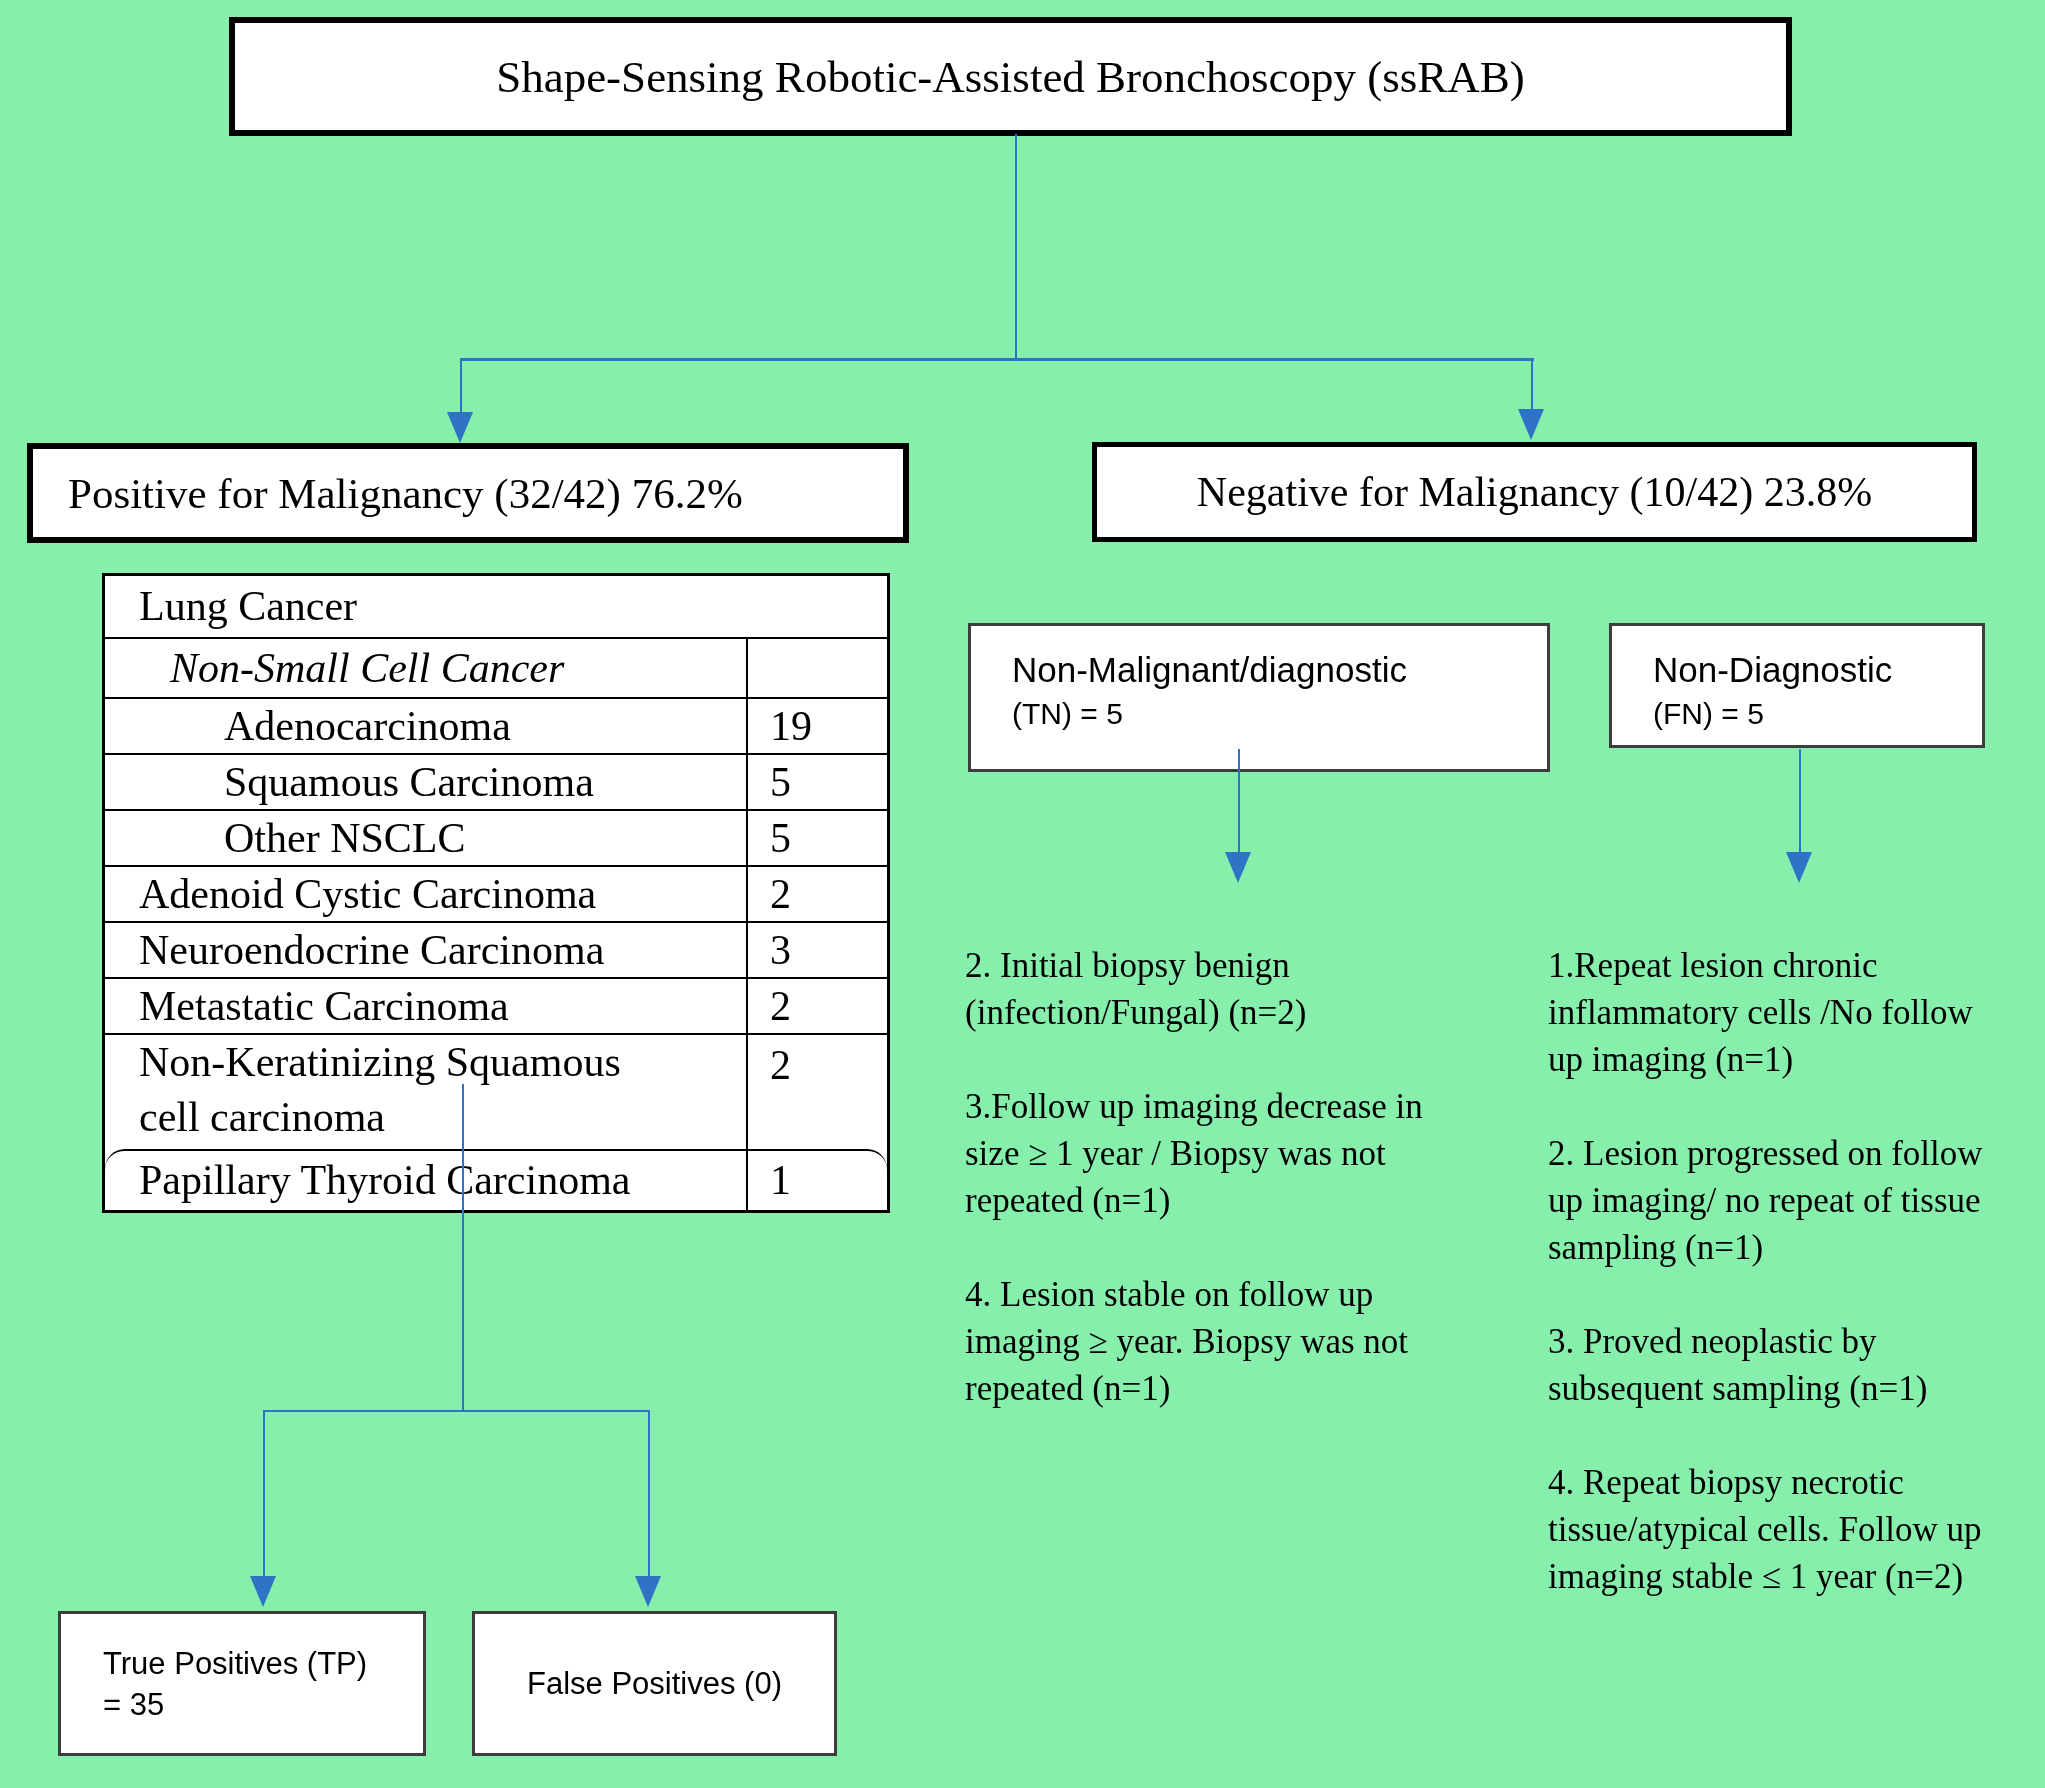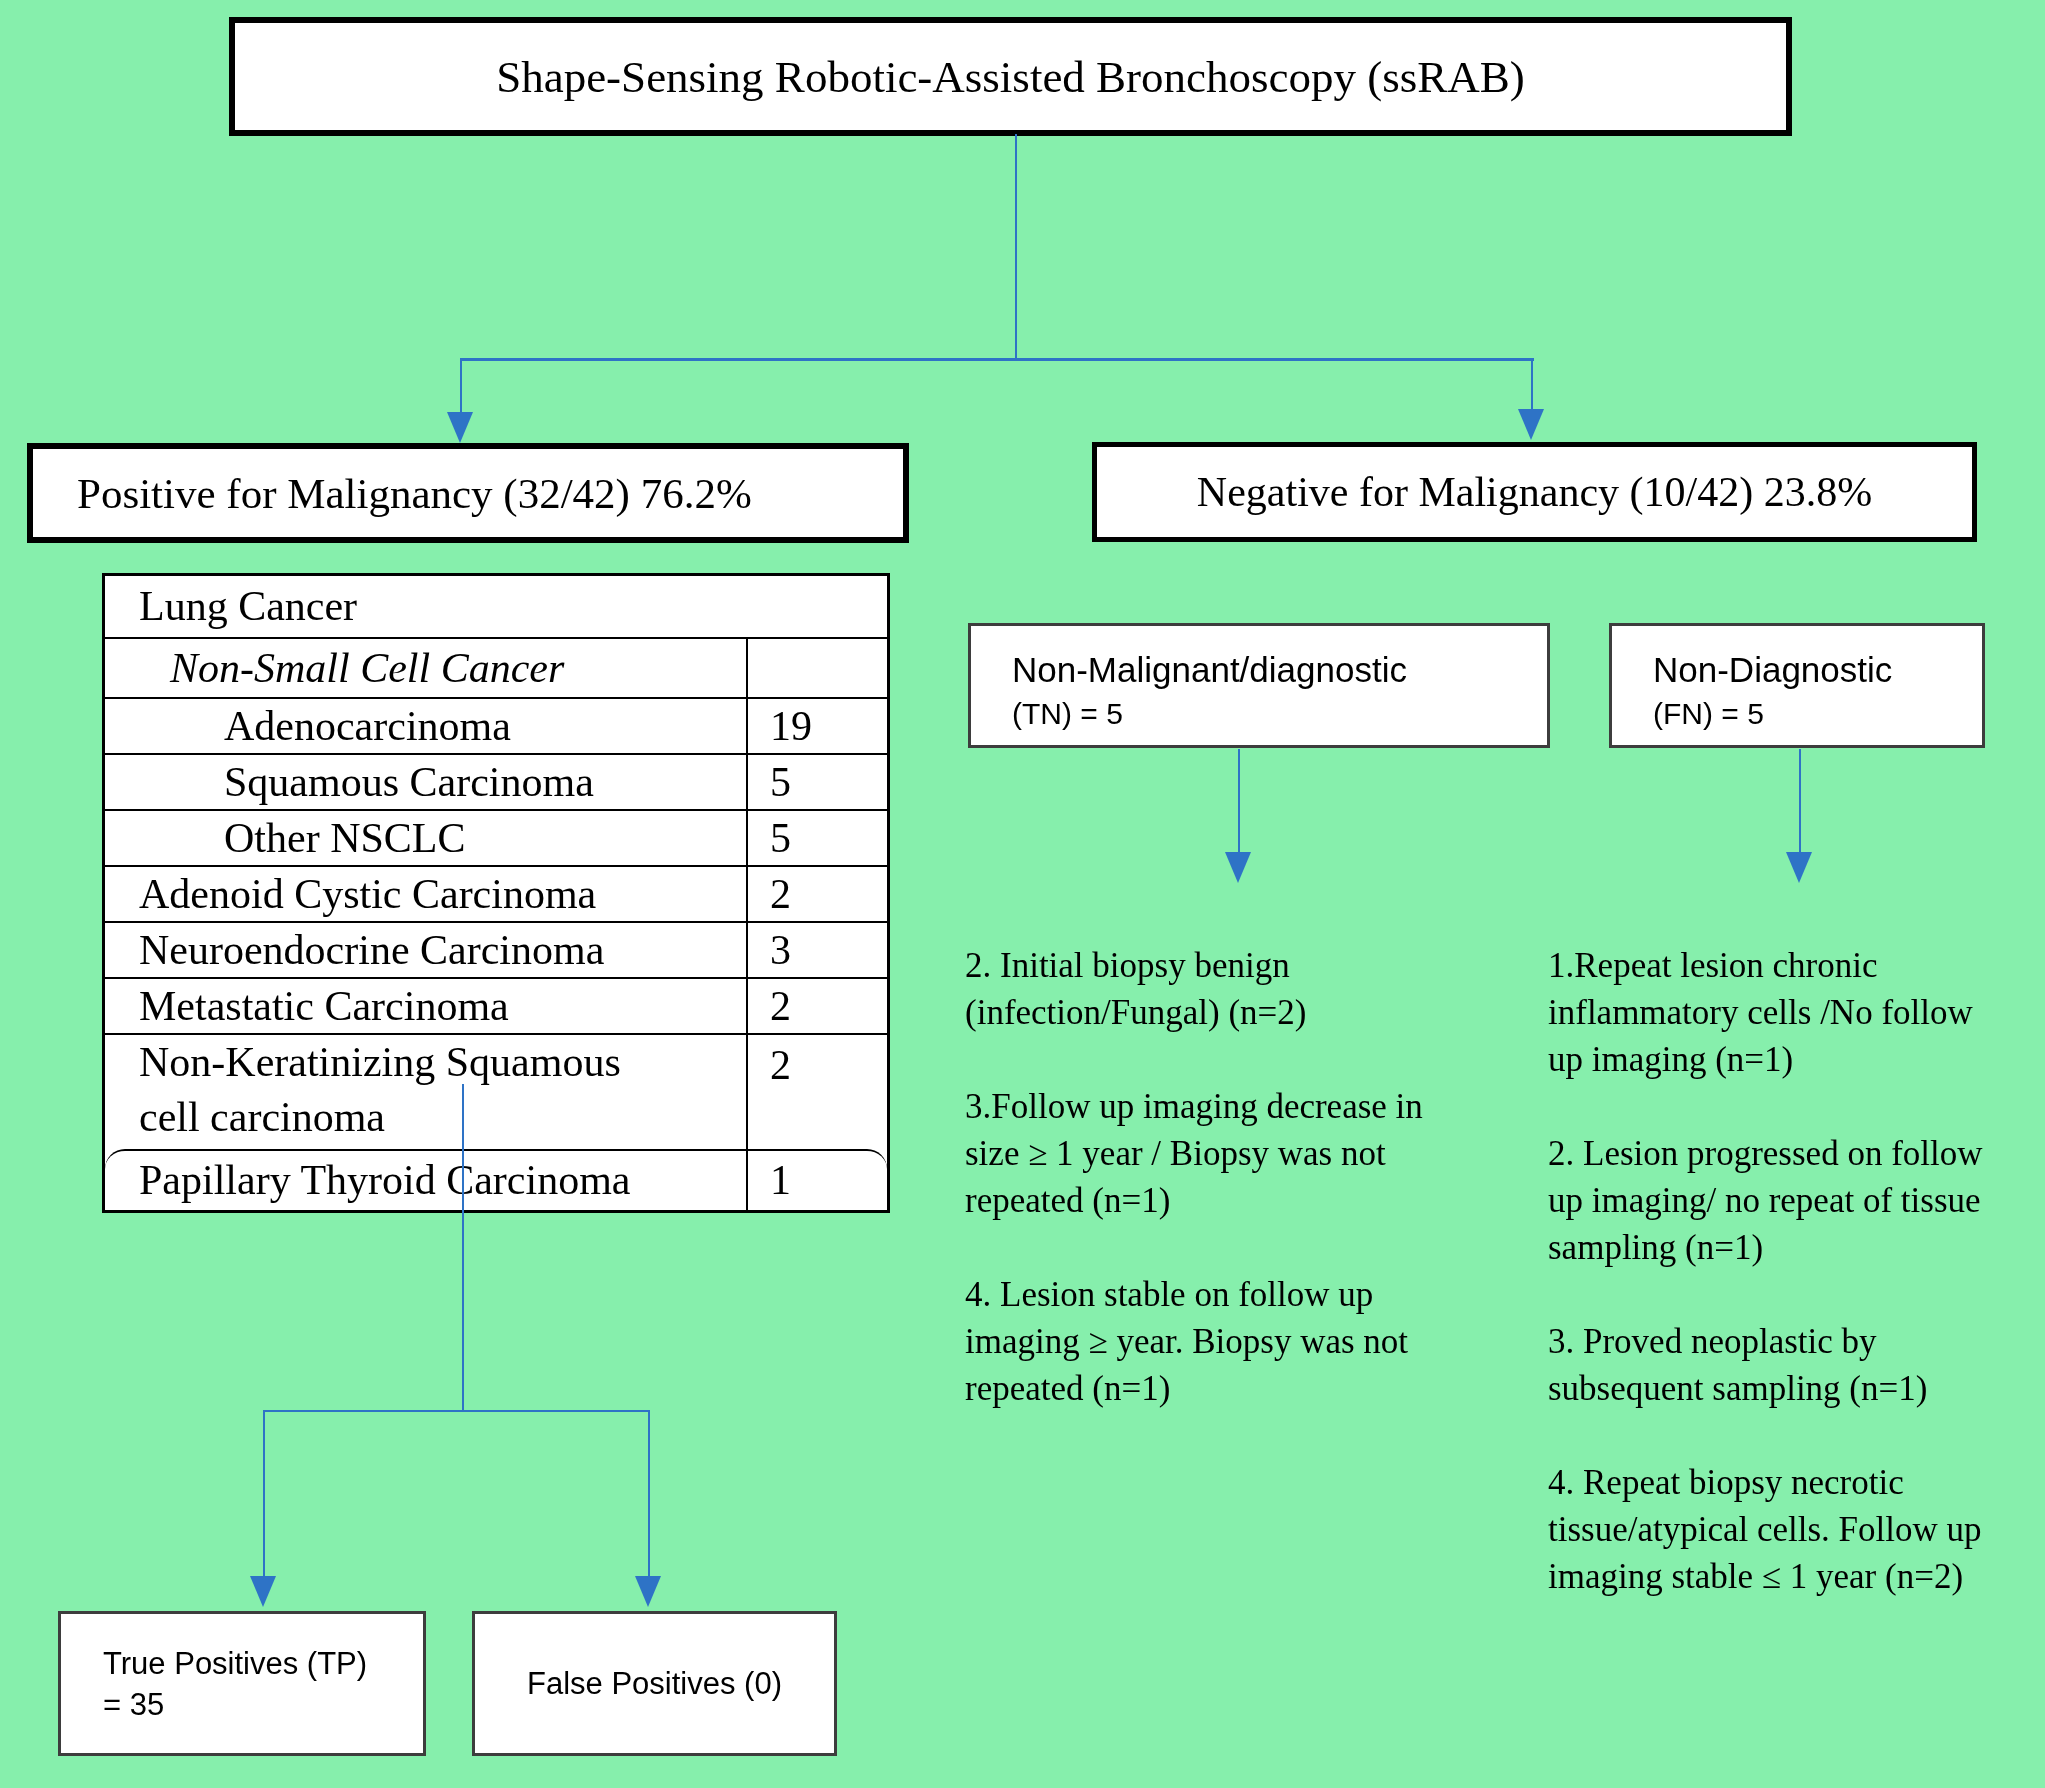--- a/index.html
+++ b/index.html
@@ -15,21 +15,21 @@
     border-left:13.6px solid transparent; border-right:13.6px solid transparent;
     border-top:31px solid var(--blue,#2E73C6);
   }
 
   
   .bigbox {
     position:absolute; background:#fff; border:6.1px solid #000;
     display:flex; align-items:center; z-index:2; box-sizing:border-box;
   }
   #root-box   { left:229px; top:17px;  width:1563px; height:119px; justify-content:center; font-size:45px; }
-  #positive-box { left:27px;  top:443px; width:882px; height:100px; padding-left:44px; font-size:43px; }
+  #positive-box { left:27px;  top:443px; width:882px; height:100px; padding-left:35px; font-size:43px; }
   #negative-box { left:1092px; top:442px; width:885px; height:100px; justify-content:center; font-size:42px; border-width:5.5px; }
 
   
   .htable {
     position:absolute; left:102px; top:573px; width:788px;
     border:3.4px solid #000; box-sizing:border-box; background:#fff; z-index:2;
     font-size:42px; line-height:49px;
   }
   .trow { display:flex; border-top:2.7px solid #000; align-items:center; box-sizing:border-box; }
   .trow:first-child { border-top:none; }
@@ -42,21 +42,21 @@
   .p3 { padding-left:119px; }
   .trow.tall { align-items:flex-start; line-height:55px; }
   .trow.tall .tc.label { padding-top:0; }
   .trow.tall .tc.val { align-items:flex-start; padding-top:2.7px; }
 
   
   .sansbox {
     position:absolute; background:#fff; border:3.4px solid #3d3d3d; z-index:2; box-sizing:border-box;
     font-family:"Liberation Sans", sans-serif;
   }
-  #tn-box { left:968px; top:623px; width:582px; height:125px; padding:23px 0 0 41px; }
+  #tn-box { left:968px; top:623px; width:582px; height:149px; padding:23px 0 0 41px; }
   #fn-box { left:1609px; top:623px; width:376px; height:125px; padding:23px 0 0 41px; }
   .sans-title { font-size:35px; line-height:41px; }
   .sans-sub   { font-size:30px; line-height:35px; margin-top:5.5px; }
 
   #tp-box { left:58px;  top:1611px; width:368px; height:145px; display:flex; align-items:center; padding-left:42px; font-size:31px; line-height:41px; white-space:pre-line; }
   #fp-box { left:472px; top:1611px; width:365px; height:145px; display:flex; align-items:center; justify-content:center; font-size:31px; }
 
   
   .notes {
     position:absolute; z-index:2; font-family:"Liberation Serif", serif;

